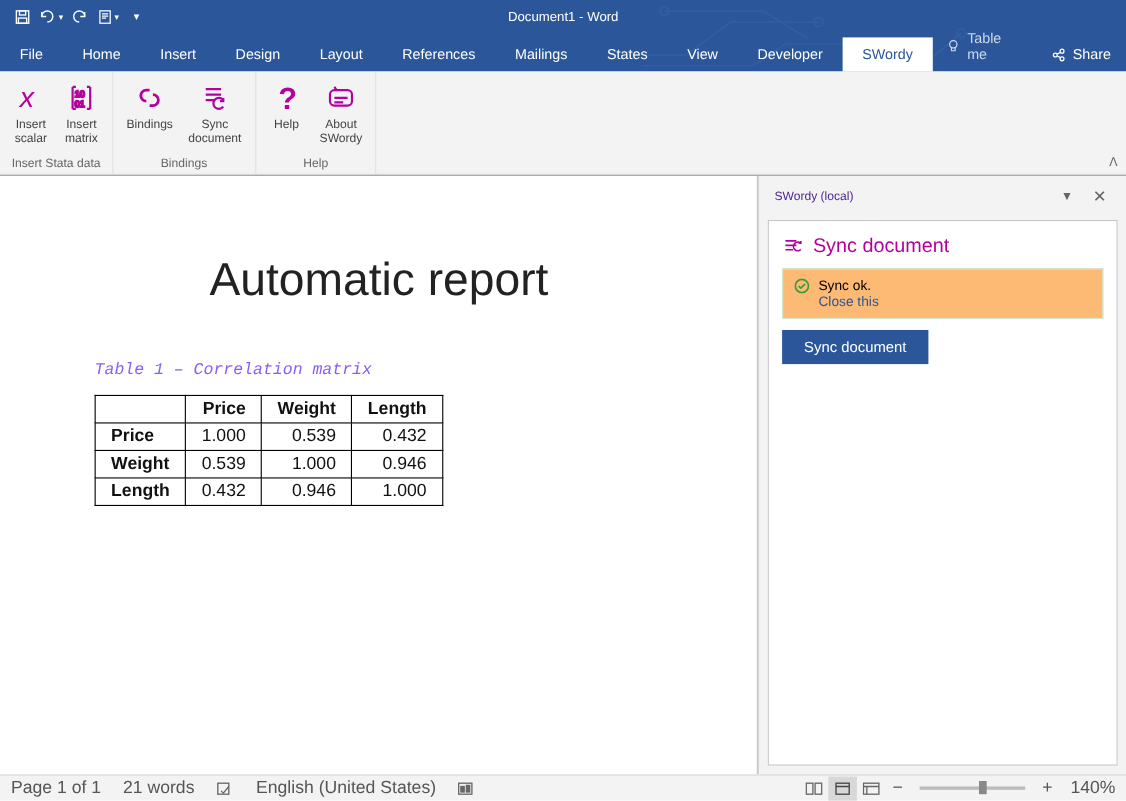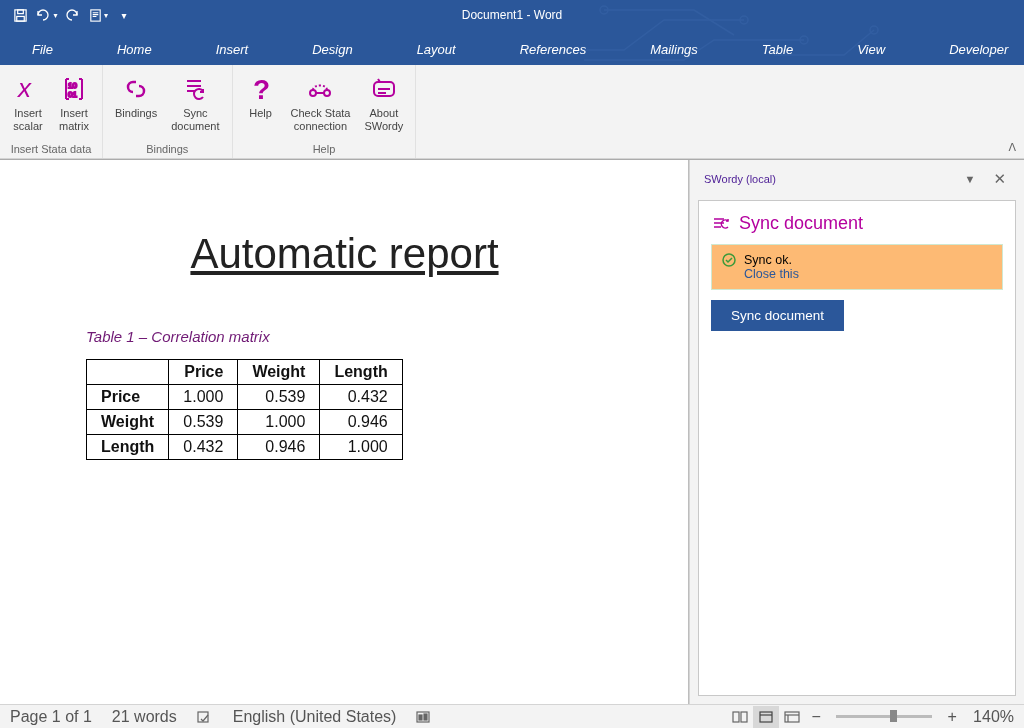--- a/index.html
+++ b/index.html
@@ -10,43 +10,43 @@
 .titlebar .qat { display: flex; align-items: center; gap: 2px; padding-left: 8px; }
 .titlebar .qat .qat-btn { width: 24px; height: 24px; display: flex; align-items: center; justify-content: center; cursor: pointer; }
 .titlebar .title { position: absolute; left: 50%; transform: translateX(-50%); }
 .titlebar .right { margin-left: auto; display: flex; align-items: center; gap: 0; }
 .titlebar .right .user { padding: 0 12px; }
 .titlebar .right .winbtn { width: 46px; height: 30px; display: flex; align-items: center; justify-content: center; cursor: pointer; }
 .circuit { position: absolute; right: 120px; top: 0; width: 360px; height: 65px; pointer-events: none; opacity: 0.35;}
 
 
 .ribbontabs { height: 35px; background: #2B579A; color: #fff; display: flex; align-items: flex-end; font-size: 13px; }
-.ribbontabs .tab { padding: 8px 32px; cursor: pointer; position: relative; z-index:2;font-style:italic;}
+.ribbontabs .tab { padding: 8px 18px; cursor: pointer; position: relative; z-index:2;}
 .ribbontabs .tab.file { background: transparent; }
 .ribbontabs .tab.active { background: #fff; color: #2B579A; }
 .ribbontabs .spacer { flex: 1; }
 .ribbontabs .tellme { display: flex; align-items: center; gap: 6px; color: #cdd9eb; padding: 8px 12px; z-index:2;}
 .ribbontabs .share { display: flex; align-items: center; gap: 6px; padding: 8px 14px; z-index:2;}
 
 
 .ribbon { height: 94px; background: #f3f3f3; border-bottom: 1px solid #d4d4d4; display: flex; position: relative; }
 .ribbon .group { display: flex; flex-direction: column; align-items: center; border-right: 1px solid #e1e1e1; padding: 4px 6px 0 6px; }
 .ribbon .group .buttons { display: flex; gap: 2px; flex: 1; }
 .ribbon .group .grplabel { font-size: 11px; color: #666; padding: 2px 0 3px 0; }
 .rbtn { display: flex; flex-direction: column; align-items: center; justify-content: flex-start; padding: 4px 6px; cursor: pointer; min-width: 40px; }
 .rbtn .ricon { width: 32px; height: 32px; display: flex; align-items: center; justify-content: center; color: #B4009E; }
 .rbtn .rlabel { font-size: 11px; color: #444; text-align: center; line-height: 1.2; margin-top: 2px; white-space: pre-line; }
 .collapse-caret { position: absolute; right: 8px; bottom: 4px; font-size: 11px; color: #666; cursor: pointer; }
 
 
 .main { flex: 1; display: flex; background: #fff; border-top: 1px solid #ababab; overflow: hidden; }
 .docarea { flex: 1; background: #fff; padding: 70px 0 0 0; overflow: hidden; position: relative; }
 .page-sep { position:absolute; right:0; top:0; bottom:0; width:1px; background:#bdbdbd;}
-.doc-title { font-size: 42px; font-weight: 400; color: #222; text-align: center; padding: 0 40px 50px 40px; text-decoration: underline; }
-.caption { font-style: italic; font-size: 15px; color: #701a75; padding-left: 86px; margin-bottom: 14px; }
+.doc-title { font-size: 42px; font-weight: 400; color: #222; text-align: center; padding: 0 40px 50px 40px; }
+.caption { font-style: italic; font-size: 15px; color: #8b5cf6; padding-left: 86px; margin-bottom: 14px; font-family: Liberation Mono, monospace; }
 .corrtable { border-collapse: collapse; margin-left: 86px; font-size: 16px; color: #111; }
 .corrtable th, .corrtable td { border: 1px solid #000; padding: 3px 14px; }
 .corrtable th { font-weight: 700; text-align: right; }
 .corrtable th.rowh { text-align: left; }
 .corrtable td { text-align: right; }
 .corrtable .corner { background: #fff; }
 
 
 .taskpane { width: 335px; background: #f3f3f3; border-left: 1px solid #d4d4d4; display: flex; flex-direction: column; }
 .tp-header { display: flex; align-items: center; padding: 8px 10px 6px 14px; }
@@ -125,21 +125,21 @@
 
 <div class="ribbontabs">
   <div class="tab file">File</div>
   <div id="tabs-container" style="display:flex">
       <div class="tab">Home</div>
       <div class="tab">Insert</div>
       <div class="tab">Design</div>
       <div class="tab">Layout</div>
       <div class="tab">References</div>
       <div class="tab">Mailings</div>
-      <div class="tab">Table</div>
+      <div class="tab">States</div>
       <div class="tab">View</div>
       <div class="tab">Developer</div>
       <div class="tab active">SWordy</div>
     </div>
   <div class="spacer"></div>
   <div class="tellme">
     <svg width="14" height="14" viewBox="0 0 16 16" fill="none" stroke="#cdd9eb" stroke-width="1.3">
         <circle cx="8" cy="6" r="4"></circle>
         <path d="M6 10v3h4v-3"></path>
       </svg>
@@ -210,32 +210,20 @@
       </div>
       <div class="group">
         <div class="buttons">
           <div class="rbtn">
             <div class="ricon">
               <svg width="28" height="28" viewBox="0 0 28 28">
                 <text x="6" y="24" font-size="28" font-weight="bold" fill="#B4009E">?</text>
               </svg>
             </div>
             <div class="rlabel">Help</div>
-          </div>
-          <div class="rbtn">
-            <div class="ricon">
-              <svg width="28" height="28" viewBox="0 0 28 28" fill="none" stroke="#B4009E" stroke-width="2">
-                <circle cx="7" cy="18" r="3"></circle>
-                <circle cx="21" cy="18" r="3"></circle>
-                <path d="M10 18h8"></path>
-                <path d="M7 15c0-6 14-6 14 0" stroke-dasharray="2 2"></path>
-              </svg>
-            </div>
-            <div class="rlabel">Check Stata
-connection</div>
           </div>
           <div class="rbtn">
             <div class="ricon">
               <svg width="28" height="28" viewBox="0 0 28 28" fill="none" stroke="#B4009E" stroke-width="2">
                 <rect x="4" y="7" width="20" height="14" rx="4"></rect>
                 <path d="M8 14h12M8 18h8"></path>
                 <path d="M10 7l-2-3"></path>
               </svg>
             </div>
             <div class="rlabel">About

